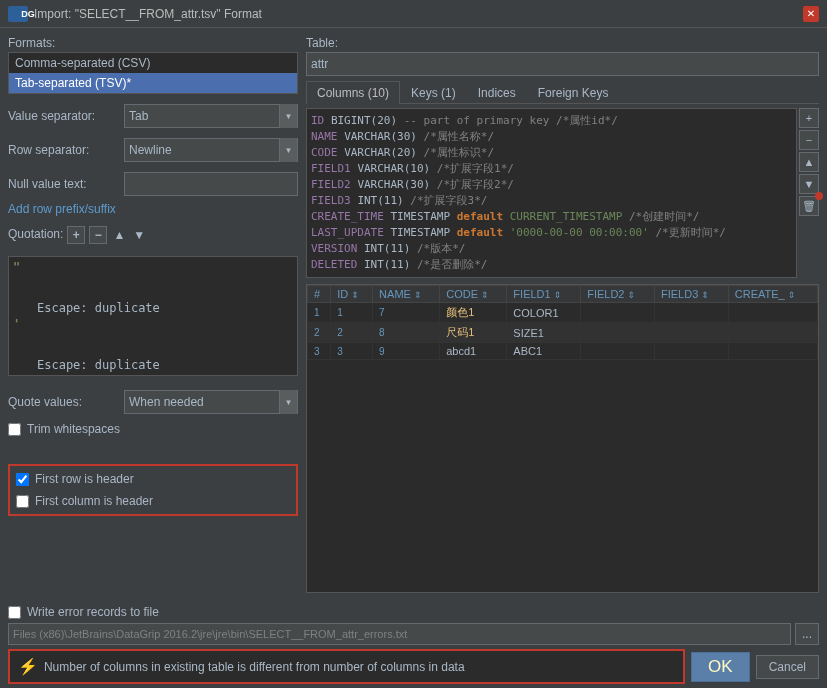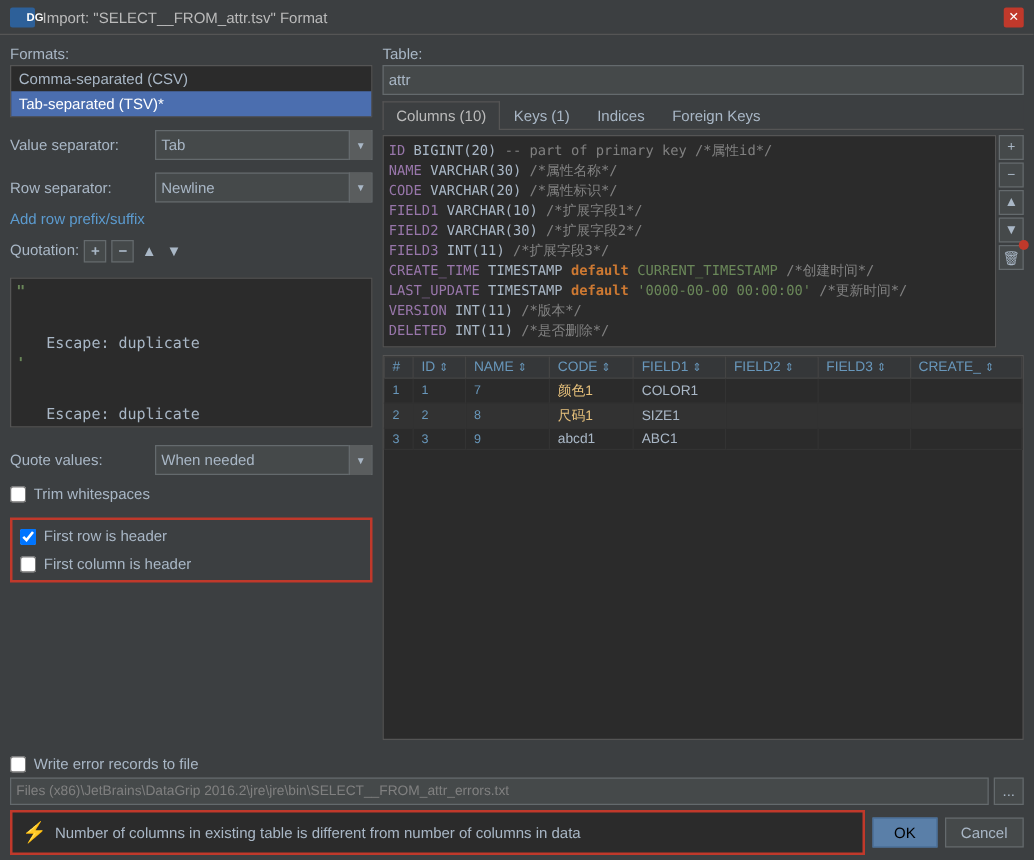--- a/index.html
+++ b/index.html
@@ -219,21 +219,21 @@
     .checkbox-row input[type=checkbox] {
       cursor: pointer;
     }
     .checkbox-label {
       color: #a9b7c6;
       font-size: 12px;
     }
     .highlight-box {
       border: 2px solid #c0392b;
       padding: 4px 6px;
-      margin-top: 4px;
+      margin-top: 20px;
     }
     
     .right-panel {
       flex: 1;
       display: flex;
       flex-direction: column;
       gap: 4px;
     }
     .table-label {
       color: #a9b7c6;
@@ -410,24 +410,24 @@
       flex-shrink: 0;
     }
     .warning-text {
       color: #a9b7c6;
       font-size: 12px;
       flex: 1;
     }
     .ok-btn {
       background: #5a7fa8;
       border: 1px solid #4a6f98;
-      color: #000000;
+      color: #fef9c3;
       padding: 4px 16px;
       cursor: pointer;
-      font-size: 12px;
+      font-size: 17px;
     }
     .cancel-btn {
       background: #45494a;
       border: 1px solid #646a6d;
       color: #a9b7c6;
       padding: 4px 12px;
       cursor: pointer;
       font-size: 12px;
     }
     .action-btns {
@@ -481,20 +481,26 @@
         </span>
         <div class="select-wrap">
           <select>
             <option>Newline</option>
             <option>\r\n</option>
           </select>
           <div class="select-arrow">▼</div>
         </div>
       </div>
 
+      <div class="form-row">
+        <span class="form-label">
+          <span>Null value text:</span>
+        </span>
+        <input class="text-input" type="text" style="">
+      </div>
 
       <button class="link-btn">Add row prefix/suffix</button>
 
       <div class="quotation-section">
         <div class="quotation-header">
           <span class="section-label">Quotation:</span>
           <button class="icon-btn">+</button>
           <button class="icon-btn">−</button>
           <button class="icon-btn-arrow">▲</button>
           <button class="icon-btn-arrow">▼</button>

